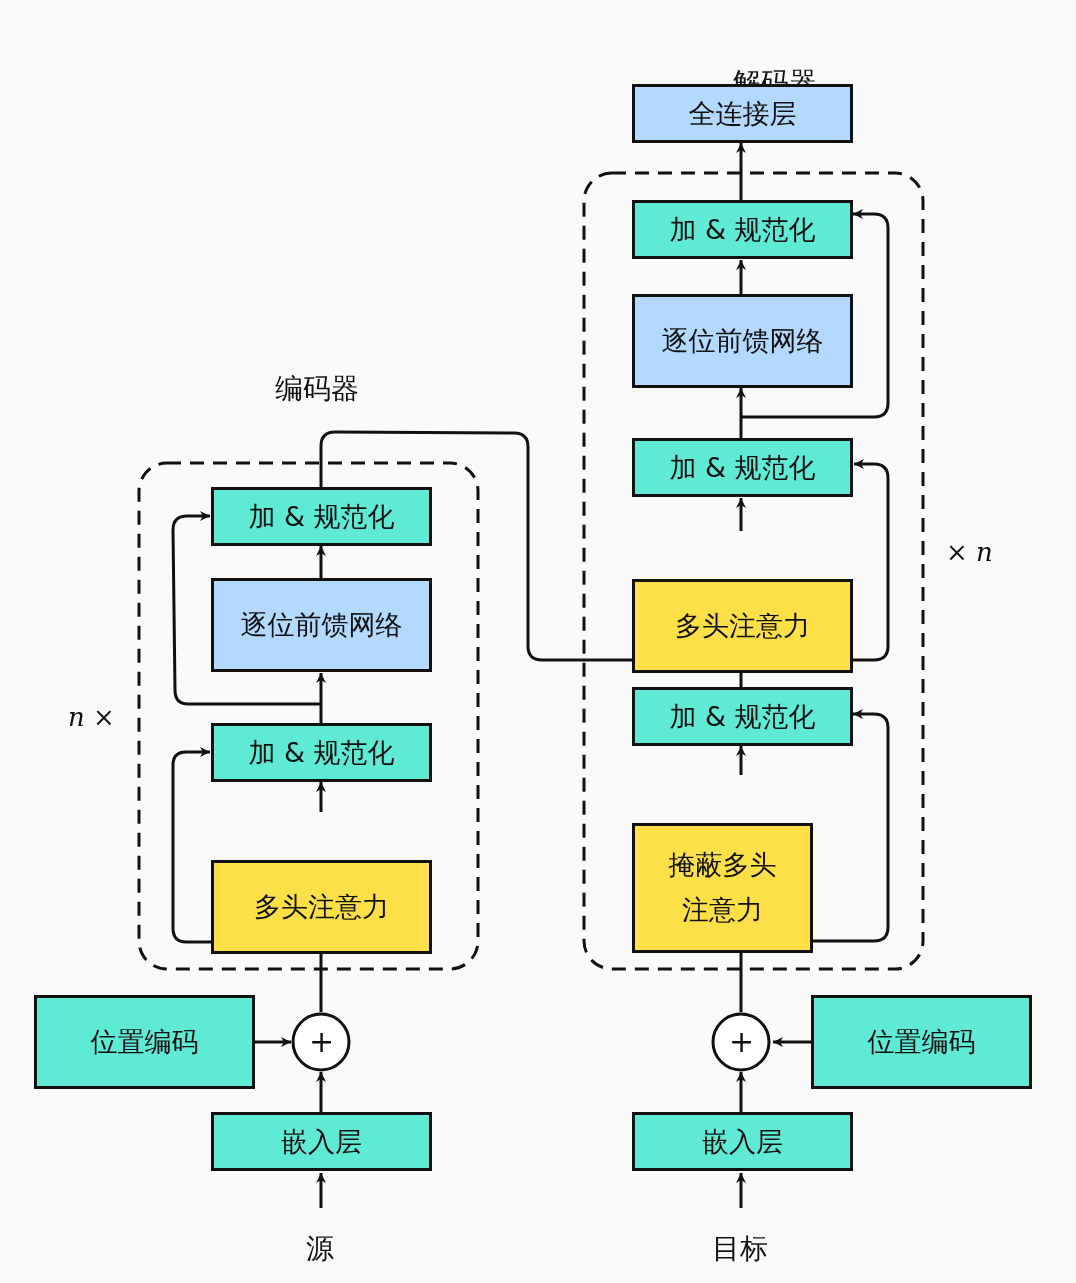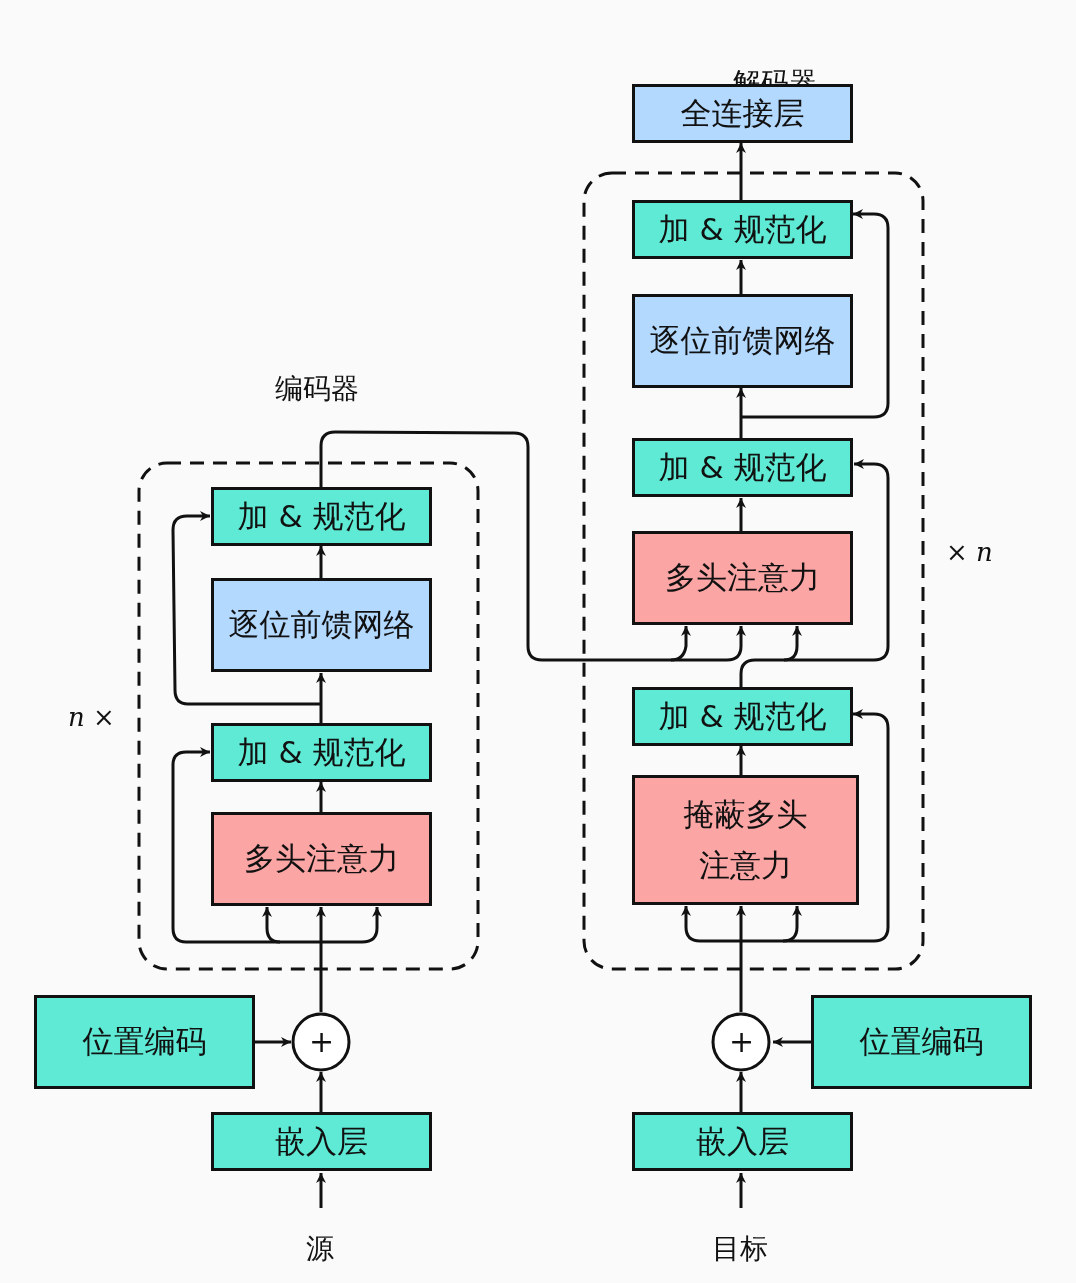--- a/index.html
+++ b/index.html
@@ -1,24 +1,24 @@
 <!DOCTYPE html>
 <html><head>
 <meta charset="utf-8">
 <style>
   html, body { margin: 0; padding: 0; background: #fafafa; }
   body { width: 1076px; height: 1283px; position: relative; overflow: hidden;
          font-family: "DejaVu Sans", sans-serif; }
   svg { position: absolute; left: 0; top: 0; }
   .box { position: absolute; box-sizing: border-box; border: 3px solid #111;
          display: flex; align-items: center; justify-content: center; text-align: center;
-         color: #111; font-size: 31px; line-height: 1.6; }
+         color: #111; font-size: 27px; line-height: 1.6; }
   .white { background: #5eead4; }
   .light { background: #b3d9ff; }
-  .mid { background: #fca5a5; }
+  .mid { background: #fde047; margin-top: 48px; }
   .label { position: absolute; color: #111; font-size: 28px; white-space: nowrap; }
   .rep { position: absolute; color: #111; font-size: 26px; white-space: nowrap;
          font-family: "DejaVu Serif", serif; }
   .rep i { font-style: italic; }
 </style>
 </head>
 <body>
 
 <svg width="1076" height="1283" viewBox="0 0 1076 1283">
   <defs>
@@ -108,21 +108,21 @@
   </div>
 <div class="box white" style="left:632px; top:438px; width:221px; height:59px;">
     <span>加 &amp; 规范化</span>
   </div>
 <div class="box mid" style="left:632px; top:531px; width:221px; height:94px;">
     <span>多头注意力</span>
   </div>
 <div class="box white" style="left:632px; top:687px; width:221px; height:59px;">
     <span>加 &amp; 规范化</span>
   </div>
-<div class="box mid" style="left:632px; top:775px; width:227px; height:130px; flex-direction:column; line-height:1.65;">
+<div class="box mid" style="left:632px; top:775px; width:181px; height:130px; flex-direction:column; line-height:1.65;">
   <span>掩蔽多头</span>
   <span>注意力</span>
 </div>
 
 <div class="box white" style="left:811px; top:995px; width:221px; height:94px;">
     <span>位置编码</span>
   </div>
 <div class="label" style="left:729px; top:1024px; font-size:30px;">+</div>
 <div class="box white" style="left:632px; top:1112px; width:221px; height:59px;">
     <span>嵌入层</span>

